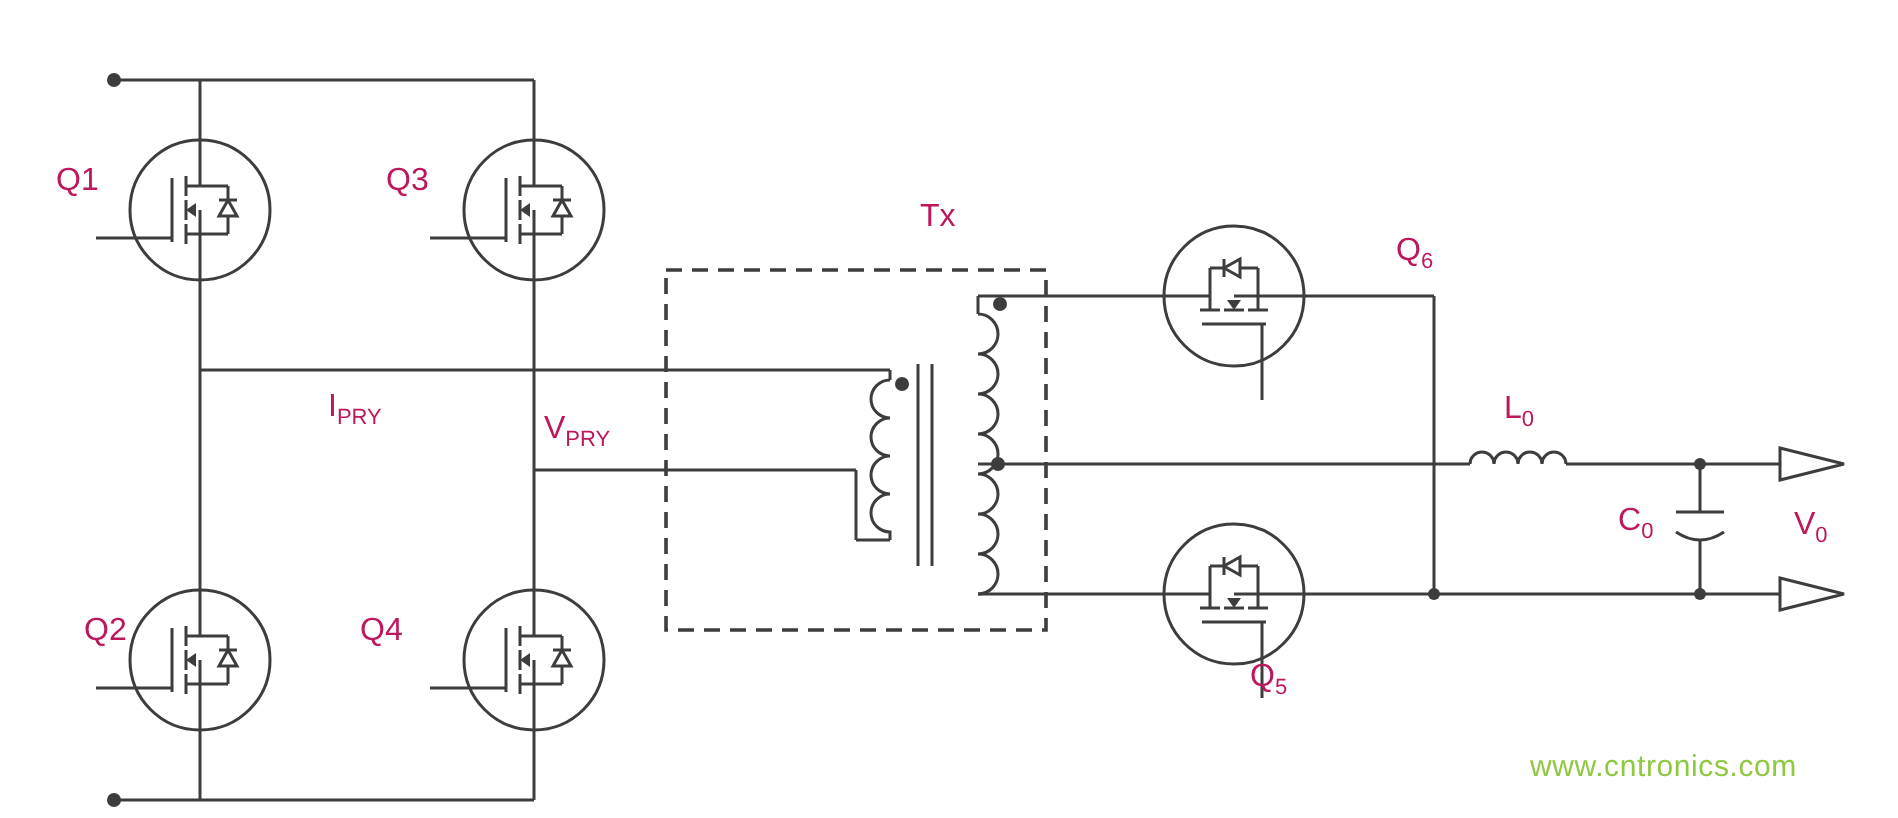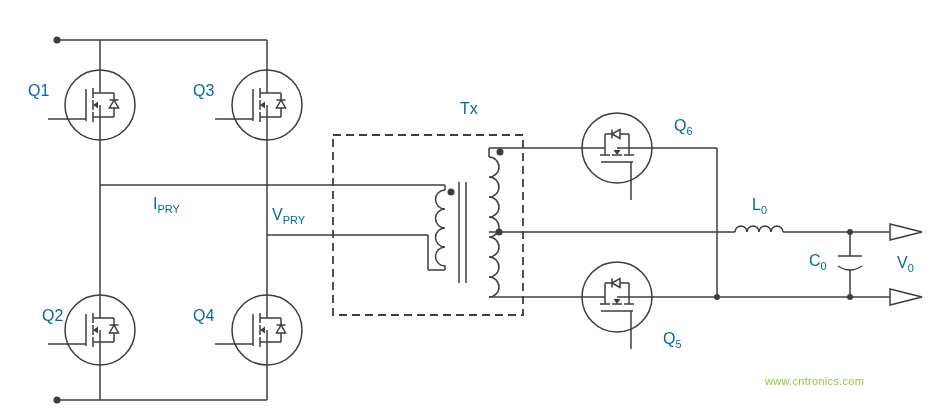--- a/index.html
+++ b/index.html
@@ -8,29 +8,29 @@
     position:relative;
     background:#ffffff;
     font-family:"Liberation Sans", sans-serif;
     overflow:hidden;
   }
   .stage { position:absolute; left:0; top:0; width:949px; height:409px; }
   svg.circuit { position:absolute; left:0; top:0; display:block; }
   .lbl {
     position:absolute;
     font-size:16px;
-    color:#0369a1;
+    color:#be185d;
     white-space:nowrap;
     line-height:1.1;
     text-align:center;
   }
   .lbl sub { font-size:11px; }
   .watermark {
     position:absolute;
-    font-size:11px;
+    font-size:15px;
     letter-spacing:0.3px;
   }
 </style>
 </head>
 <body>
 
 <div class="stage">
 
   <svg class="circuit" width="949" height="409" viewBox="0 0 949 409">
     <defs>
@@ -123,28 +123,28 @@
       <circle cx="499" cy="232" r="3.5"></circle>
       <circle cx="717" cy="297" r="3"></circle>
       <circle cx="850" cy="232" r="3"></circle>
       <circle cx="850" cy="297" r="3"></circle>
     </g>
   </svg>
 
   <div class="lbl" style="left:28px; top:82px">Q1</div>
   <div class="lbl" style="left:193px; top:82px">Q3</div>
   <div class="lbl" style="left:42px; top:307px">Q2</div>
-  <div class="lbl" style="left:193px; top:307px">Q4</div>
+  <div class="lbl" style="left:180px; top:307px">Q4</div>
 
-  <div class="lbl" style="left:153px; top:195px"><span>I</span><sub>PRY</sub></div>
+  <div class="lbl" style="left:164px; top:195px"><span>I</span><sub>PRY</sub></div>
   <div class="lbl" style="left:272px; top:206px"><span>V</span><sub>PRY</sub></div>
 
   <div class="lbl" style="left:460px; top:100px">Tx</div>
 
-  <div class="lbl" style="left:674px; top:117px"><span>Q</span><sub>6</sub></div>
-  <div class="lbl" style="left:663px; top:330px"><span>Q</span><sub>5</sub></div>
+  <div class="lbl" style="left:698px; top:117px"><span>Q</span><sub>6</sub></div>
+  <div class="lbl" style="left:625px; top:330px"><span>Q</span><sub>5</sub></div>
 
   <div class="lbl" style="left:752px; top:196px"><span>L</span><sub>0</sub></div>
   <div class="lbl" style="left:809px; top:252px"><span>C</span><sub>0</sub></div>
   <div class="lbl" style="left:897px; top:254px"><span>V</span><sub>0</sub></div>
 
   <div class="watermark" style="left: 765px; top: 375px; color: rgb(143, 200, 65);">www.cntronics.com</div>
 </div>
 
 </body></html>

